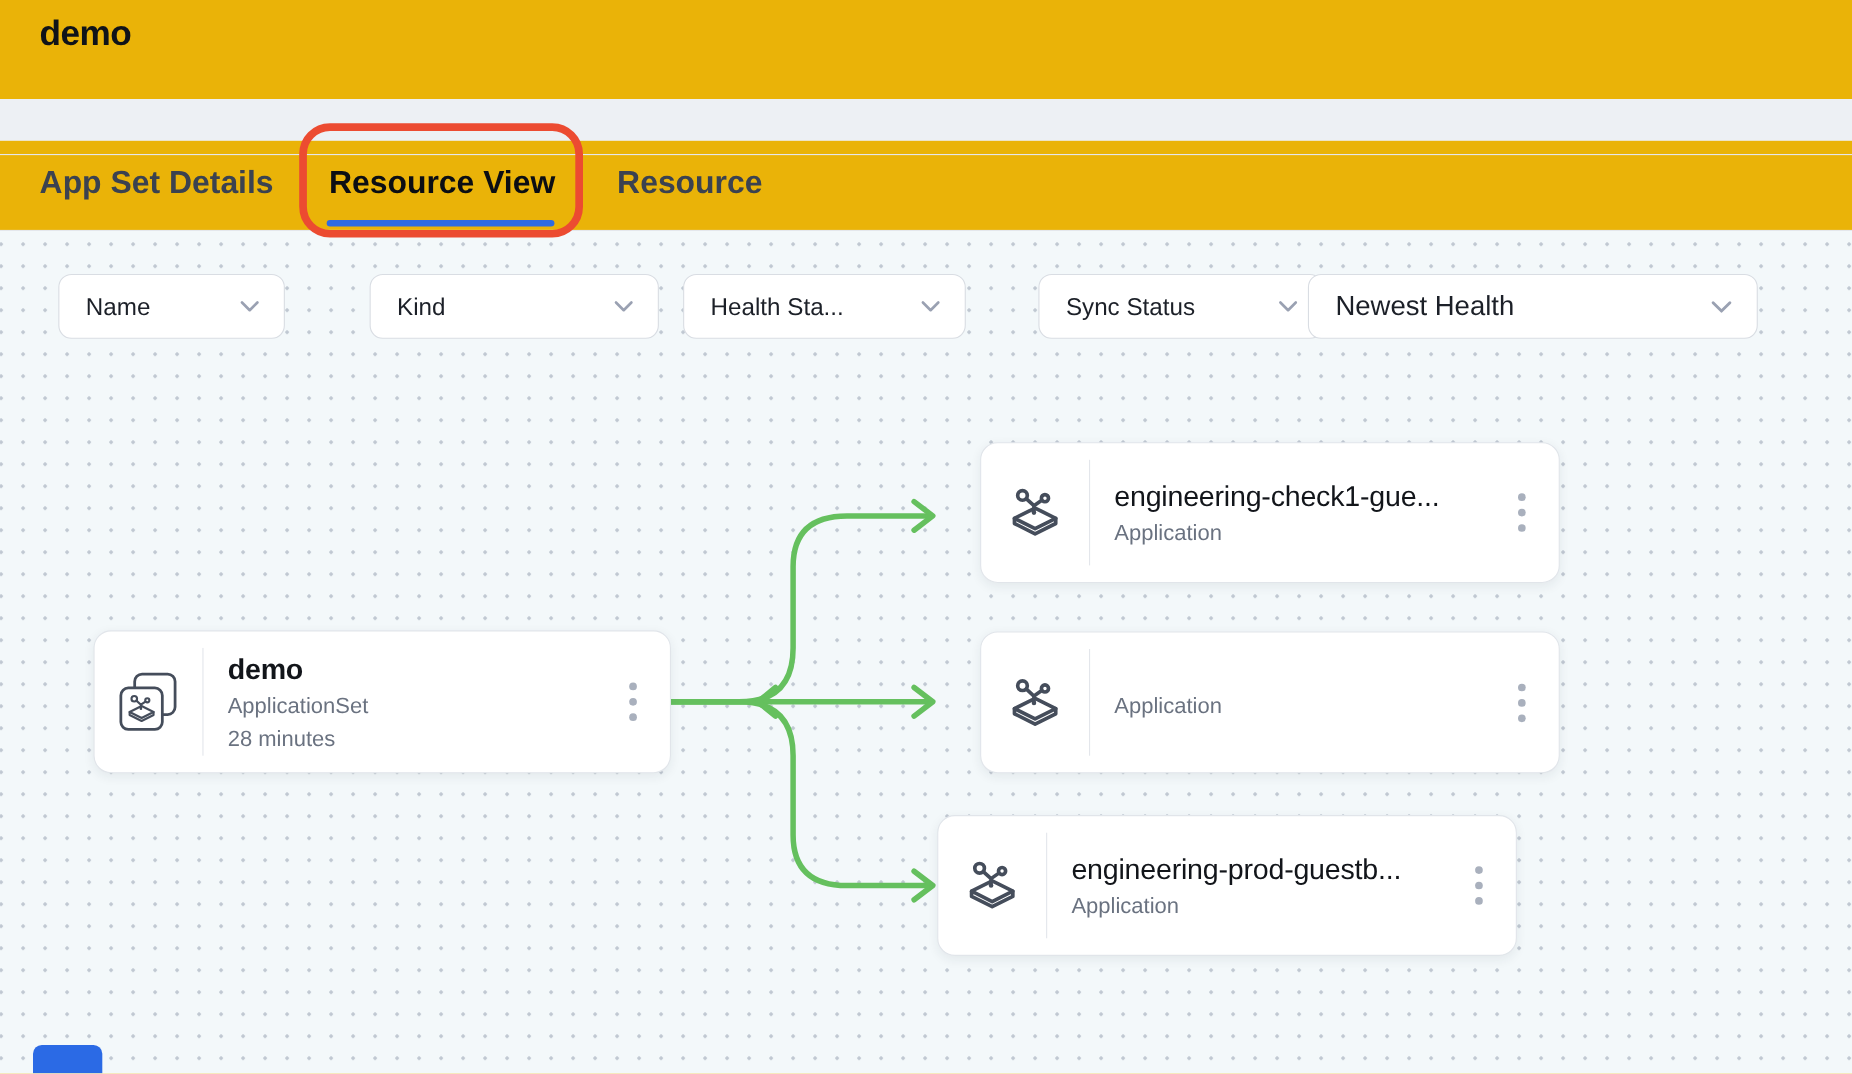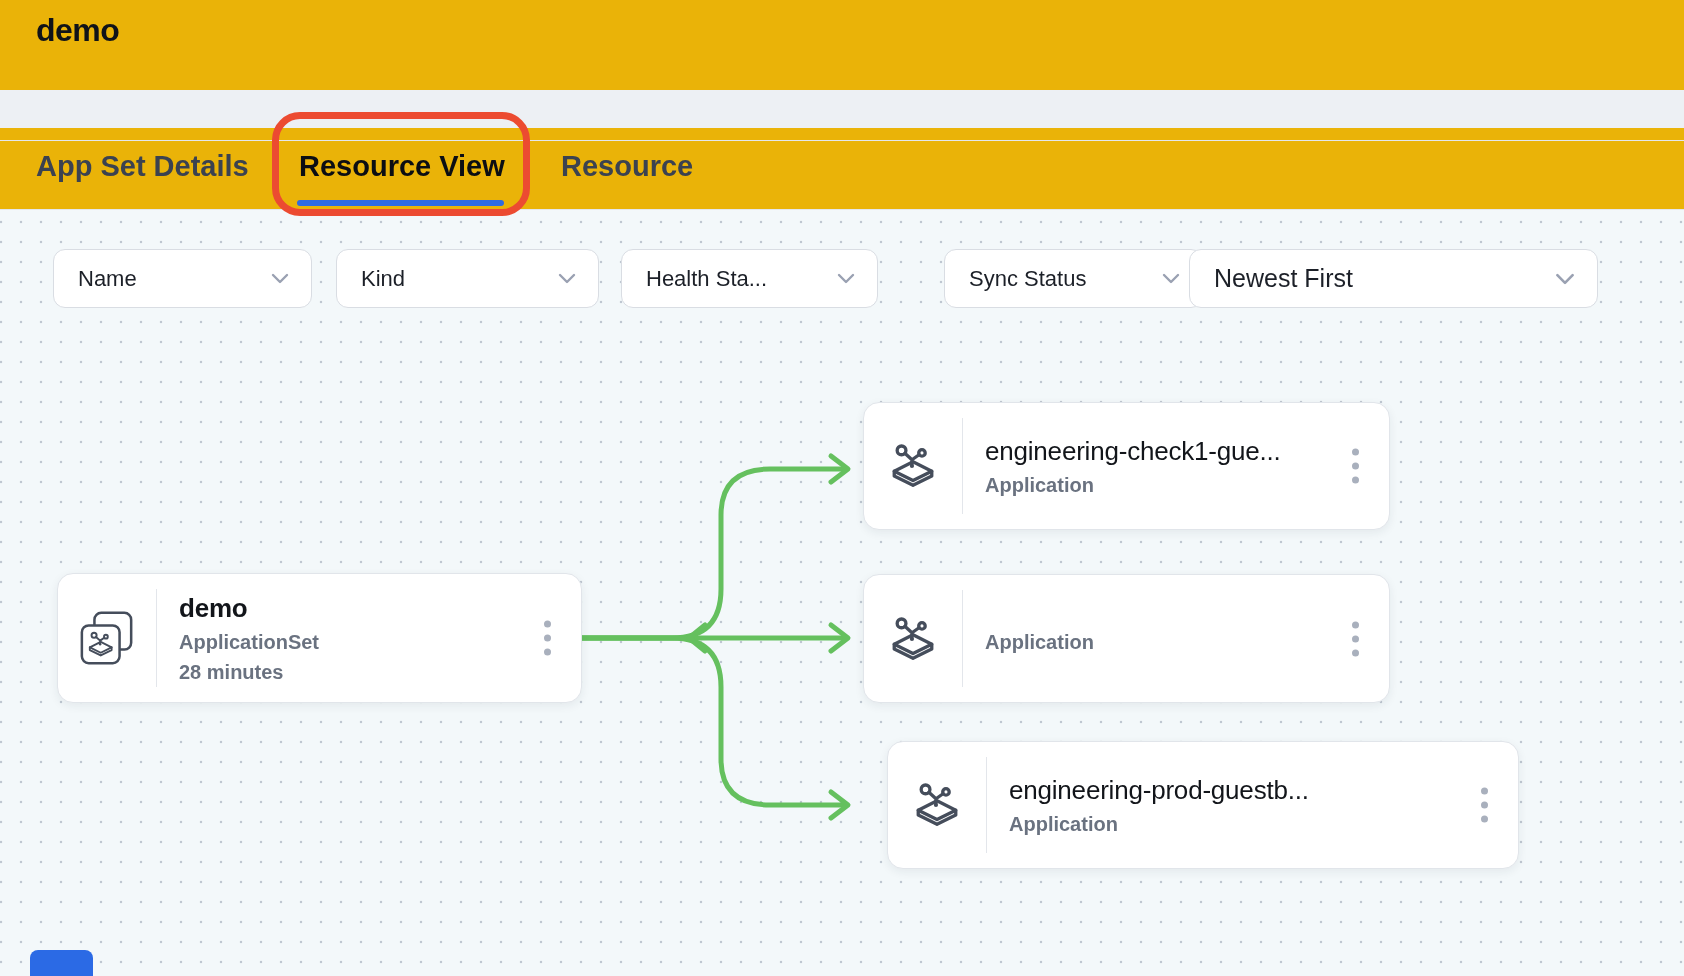--- a/index.html
+++ b/index.html
@@ -38,48 +38,48 @@
     background-image:radial-gradient(circle,#bfc7d1 1.4px,rgba(0,0,0,0) 1.6px);
     background-size:20px 20px;background-position:11px 2px;
   }
   
   .filter{
     position:absolute;top:39px;height:59px;background:#fff;border:1px solid #d9dde3;border-radius:12px;
     display:flex;align-items:center;justify-content:space-between;padding:0 22px 0 24px;cursor:pointer;
     font-size:22px;font-weight:500;color:#1c2028;
   }
   .filter .chev{flex:0 0 auto;margin-left:12px;}
-  .f1{left:53px;width:259px;gap:32px;}
+  .f1{left:53px;width:206px;gap:32px;}
   .f2{left:336px;width:263px;}
   .f3{left:621px;width:257px;}
   .f4{left:904px;width:259px;margin-left:40px;}
   .f5{left:1189px;width:409px;font-size:25px;font-weight:400;}
   
   .edges{position:absolute;left:0;top:0;width:1684px;height:766px;pointer-events:none;}
   .edges path{stroke:var(--edge);stroke-width:5;fill:none;stroke-linecap:round;stroke-linejoin:round;}
   
   .node{
     position:absolute;background:#fff;border:1px solid var(--cardborder);border-radius:16px;
-    box-shadow:0 3px 10px rgba(25,39,60,.07);display:flex;align-items:center;cursor:pointer;
+    box-shadow:0 3px 10px rgba(25,39,60,.07);display:flex;align-items:center;cursor:pointer;margin-left:28px;
   }
   .node-iconbox{flex:0 0 98px;display:flex;align-items:center;justify-content:center;color:var(--icon);}
   .node-divider{width:1px;align-self:stretch;margin:15px 0;background:#e3e6eb;}
   .node-text{padding-left:22px;min-width:0;}
   .node-title{font-size:26px;font-weight:500;color:#12151a;white-space:nowrap;letter-spacing:-.2px;}
   .root-node .node-title{font-weight:600;}
-  .node-sub{font-size:20px;color:var(--muted);margin-top:7px;white-space:nowrap;font-weight:bold;}
+  .node-sub{font-size:20px;color:var(--muted);margin-top:7px;white-space:nowrap;}
   .kebab{
     position:absolute;right:24px;top:50%;transform:translateY(-50%);
     display:flex;flex-direction:column;gap:7px;padding:6px;cursor:pointer;
   }
   .kebab .dot{width:7px;height:7px;border-radius:50%;background:#a9b0bd;}
   .pos-root{left:57px;top:363px;width:525px;height:130px;}
   .pos-app1{left:863px;top:192px;width:527px;height:128px;}
   .pos-app2{left:863px;top:364px;width:527px;height:129px;}
-  .pos-app3{left:887px;top:531px;width:632px;height:128px;}
+  .pos-app3{left:824px;top:531px;width:527px;height:128px;}
   
   .corner-btn{position:absolute;left:30px;top:740px;width:63px;height:26px;background:#2b6ae5;border-radius:8px 8px 0 0;cursor:pointer;}
   svg{display:block;}
 </style>
 </head>
 <body>
 
 <div class="page">
 
   <svg width="0" height="0" style="position:absolute" aria-hidden="true">
@@ -130,21 +130,21 @@
           <path d="M2 2 L9 9 L16 2" stroke="#9aa1b2" stroke-width="2.4" fill="none" stroke-linecap="round" stroke-linejoin="round"></path>
         </svg>
     </div>
     <div class="filter f4">
       <span>Sync Status</span>
       <svg class="chev" width="18" height="11" viewBox="0 0 18 11">
           <path d="M2 2 L9 9 L16 2" stroke="#9aa1b2" stroke-width="2.4" fill="none" stroke-linecap="round" stroke-linejoin="round"></path>
         </svg>
     </div>
     <div class="filter f5">
-      <span>Newest First</span>
+      <span>Newest Health</span>
       <svg class="chev" width="20" height="12" viewBox="0 0 18 11">
           <path d="M2 2 L9 9 L16 2" stroke="#9aa1b2" stroke-width="2.4" fill="none" stroke-linecap="round" stroke-linejoin="round"></path>
         </svg>
     </div>
 
     <svg class="edges" viewBox="0 0 1684 766">
       <path d="M582 428 L672 428 Q721 428 721 379 L721 305 Q721 259 770 259 L845 259"></path>
       <path d="M582 428 L845 428"></path>
       <path d="M582 428 L672 428 Q721 428 721 477 L721 549 Q721 595 770 595 L845 595"></path>
       <path d="M831 246 L848 259 L831 272"></path>

